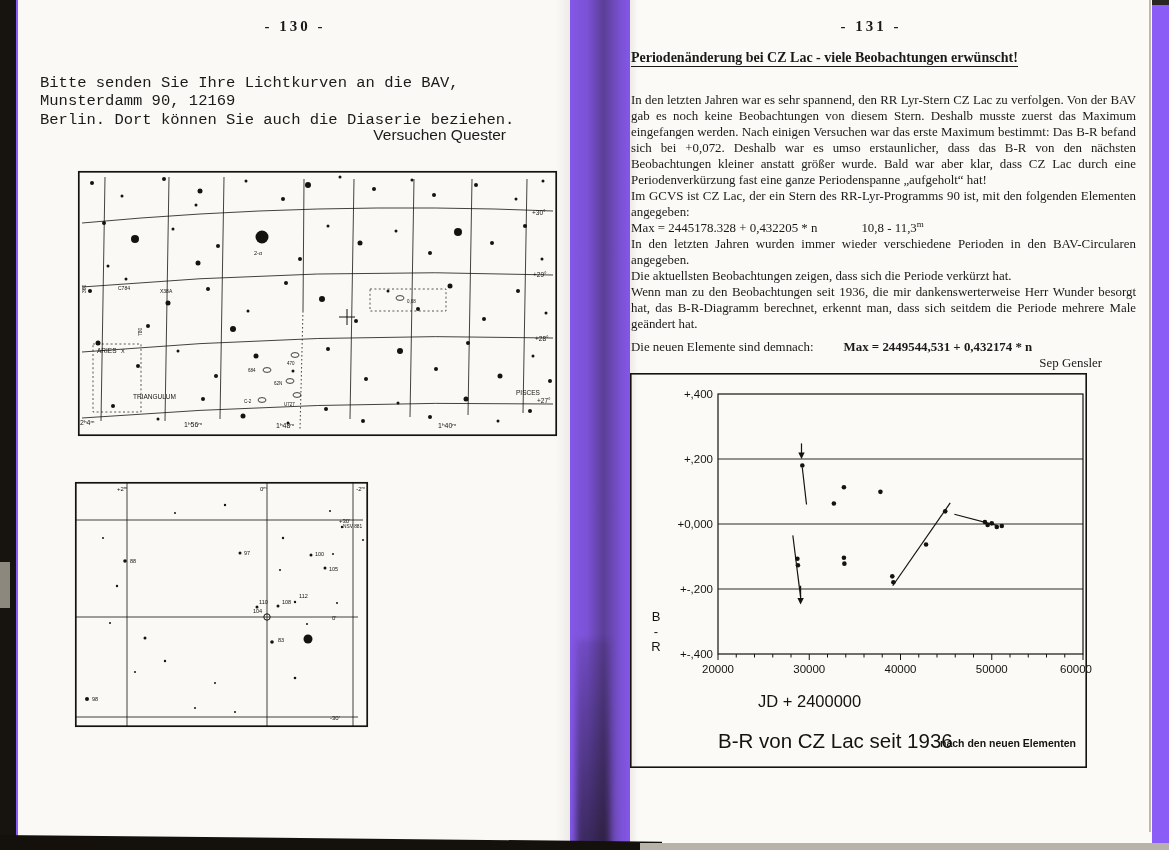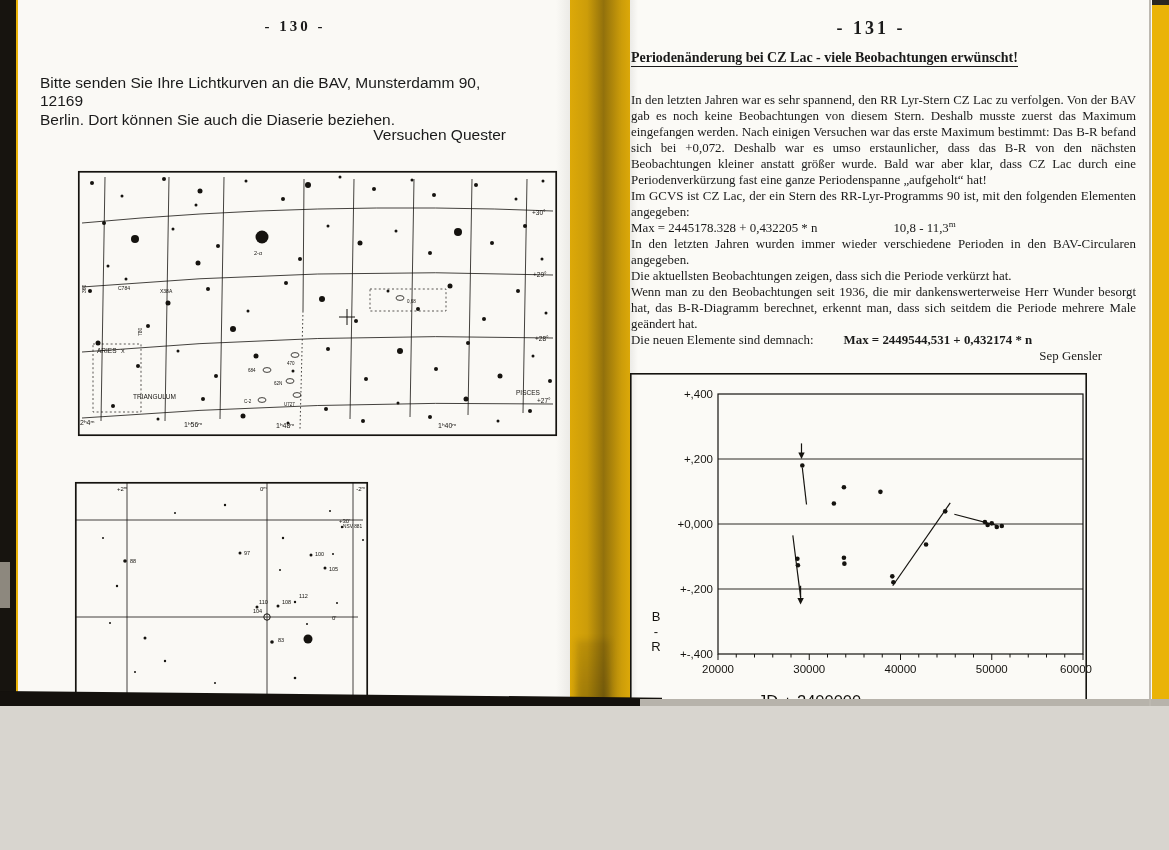--- a/index.html
+++ b/index.html
@@ -1,16 +1,16 @@
 <!DOCTYPE html>
 <html><head>
 <meta charset="utf-8">
 <style>
   html,body{margin:0;padding:0;background:#d8d5cf;}
-  .scan{position:relative;width:1169px;height:706px;background:#eab308;overflow:hidden;
+  .scan{position:relative;width:1169px;height:850px;background:#8b5cf6;overflow:hidden;
         font-family:"Liberation Serif",serif;color:#1a1a1a;}
   .page{position:absolute;top:0;height:850px;}
   .lp{left:18px;width:552px;background:#faf9f5;}
   .rp{left:630px;width:522px;background:#fbfaf6;}
   
   .edge-left{position:absolute;left:0;top:0;width:16px;height:850px;background:#17140f;}
   .edge-left-notch{position:absolute;left:0;top:562px;width:10px;height:46px;background:#8d887e;}
   .gutter{position:absolute;left:556px;top:0;width:82px;height:850px;
     background:linear-gradient(90deg,rgba(25,22,17,0) 0%,rgba(25,22,17,.14) 38%,rgba(25,22,17,.42) 58%,rgba(25,22,17,.14) 80%,rgba(25,22,17,0) 100%);}
   .gutter-dark{position:absolute;left:576px;top:640px;width:34px;height:210px;
@@ -18,37 +18,37 @@
   .bottom-wedge{position:absolute;left:0;bottom:0;width:662px;height:26px;background:#14110d;
     clip-path:polygon(0 42%,100% 68%,100% 100%,0 100%);}
   .bottom-strip{position:absolute;left:640px;bottom:0;width:529px;height:7px;background:#b7b3ab;}
   .edge-right{position:absolute;left:1149px;top:0;width:2px;height:832px;background:#bdb9b1;}
   .nick-tr{position:absolute;left:1152px;top:0;width:17px;height:5px;background:#2a2722;}
   .ghost{position:absolute;opacity:.035;background:repeating-linear-gradient(180deg,#000 0 3px,transparent 3px 17px);filter:blur(1px);pointer-events:none;}
   
   .lp-pageno{position:absolute;left:0;top:18px;width:554px;text-align:center;
     font-size:15px;font-weight:bold;letter-spacing:3px;}
   .lp-notice{position:absolute;left:22px;top:74px;width:482px;
-    font-family:Liberation Sans, sans-serif;font-size:15.5px;line-height:1.18;}
+    font-family:Liberation Mono, monospace;font-size:15.5px;line-height:1.18;}
   .lp-author{position:absolute;left:22px;top:126px;width:466px;text-align:right;
     font-family:"Liberation Sans",sans-serif;font-size:15.5px;}
   .lp-caption{position:absolute;left:358px;top:508px;width:165px;
     font-family:"Liberation Sans",sans-serif;font-size:15px;line-height:1.25;}
   svg{position:absolute;overflow:visible;}
   svg text{font-family:"Liberation Sans",sans-serif;}
   
   .rp-pageno{position:absolute;left:0;top:18px;width:482px;text-align:center;
-    font-size:18px;font-weight:bold;letter-spacing:3px;}
+    font-size:15px;font-weight:bold;letter-spacing:3px;}
   .rp-heading{position:absolute;left:1px;top:50px;width:510px;font-size:14px;font-weight:bold;}
   .rp-heading span{border-bottom:1.6px solid #1a1a1a;padding-bottom:1px;}
   .rp-body{position:absolute;left:1px;top:92px;width:505px;font-size:12.9px;line-height:16px;text-align:justify;}
   .rp-body p{margin:0;}
   .row{display:flex;align-items:baseline;}
-  .mag{margin-left:76px;}
-  .newform{margin-left:30px;font-weight:bold;}
+  .mag{margin-left:44px;}
+  .newform{margin-left:30px;font-weight:bold;margin-top:7px;}
   .rp-author{text-align:right;padding-right:34px;}
   sup{font-size:9px;vertical-align:super;line-height:0;}
 </style>
 </head>
 <body>
 
 <div class="scan">
 
   <div class="ghost" style="left:70px;top:185px;width:490px;height:250px;"></div>
   <div class="ghost" style="left:70px;top:480px;width:300px;height:250px;"></div>

